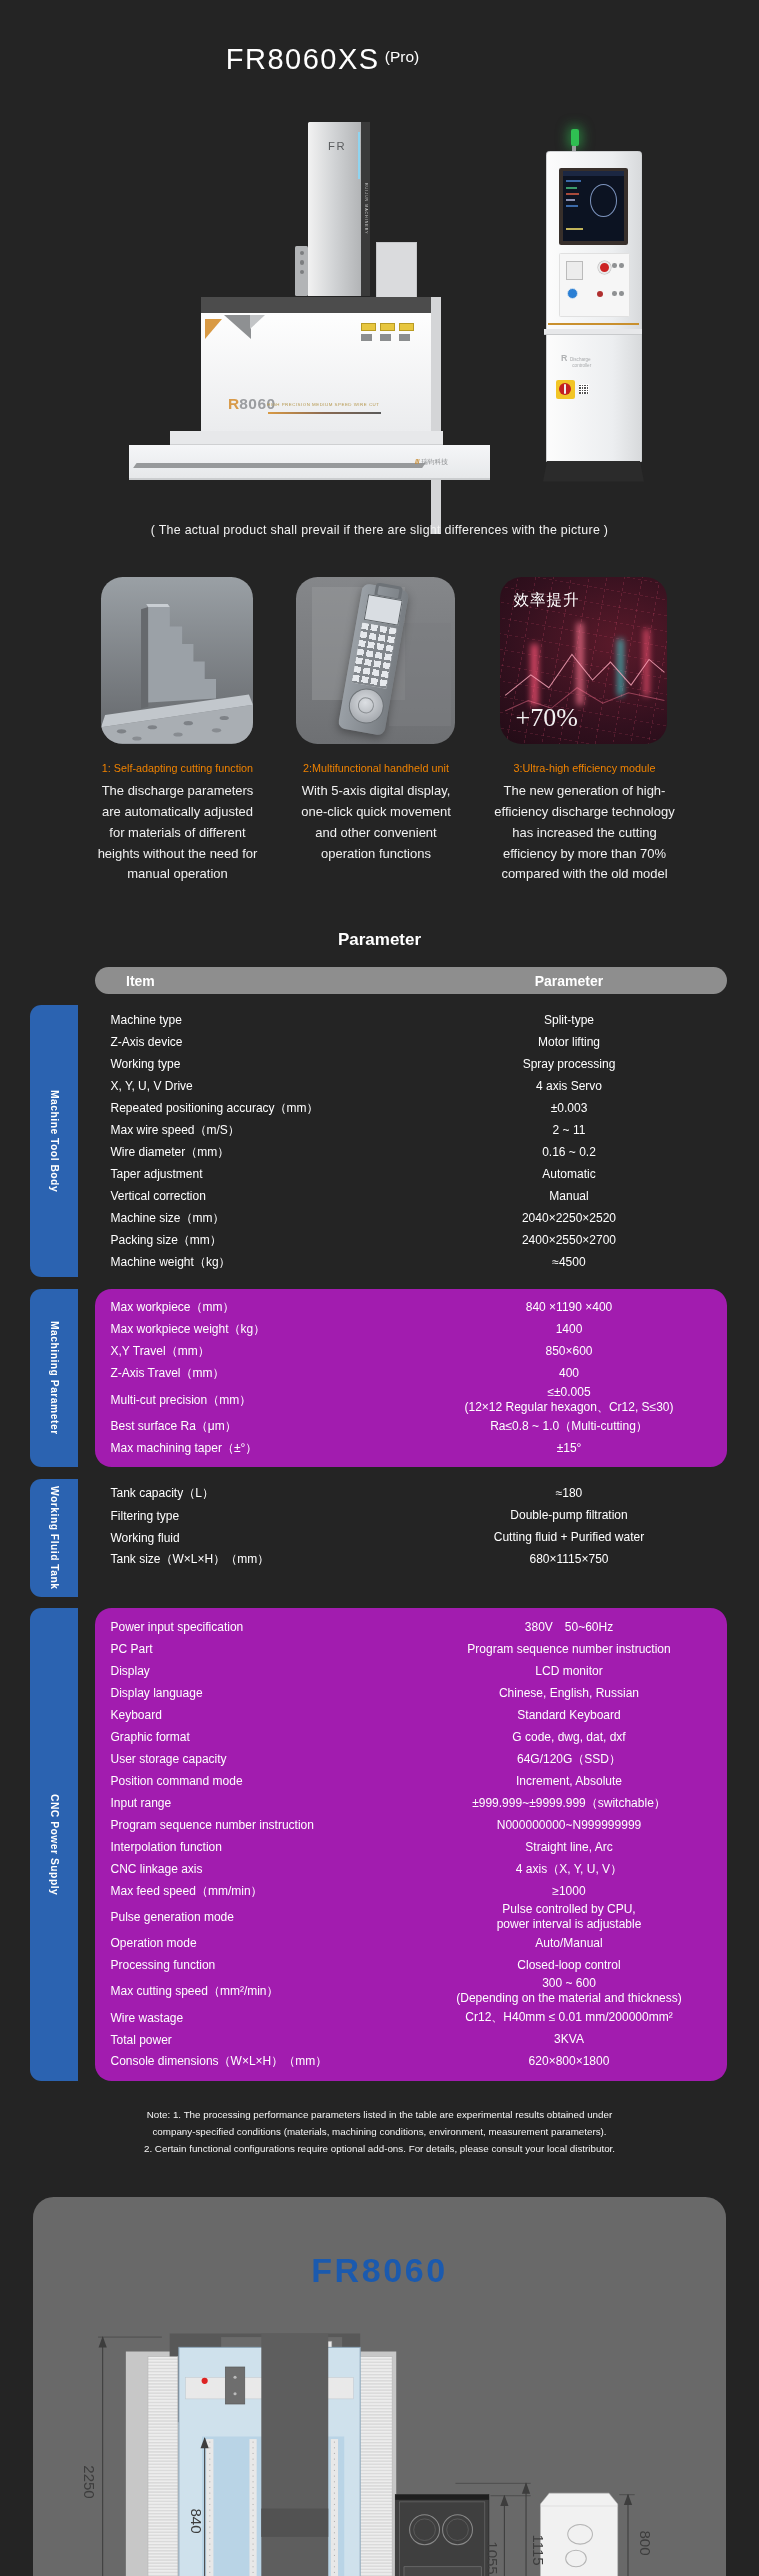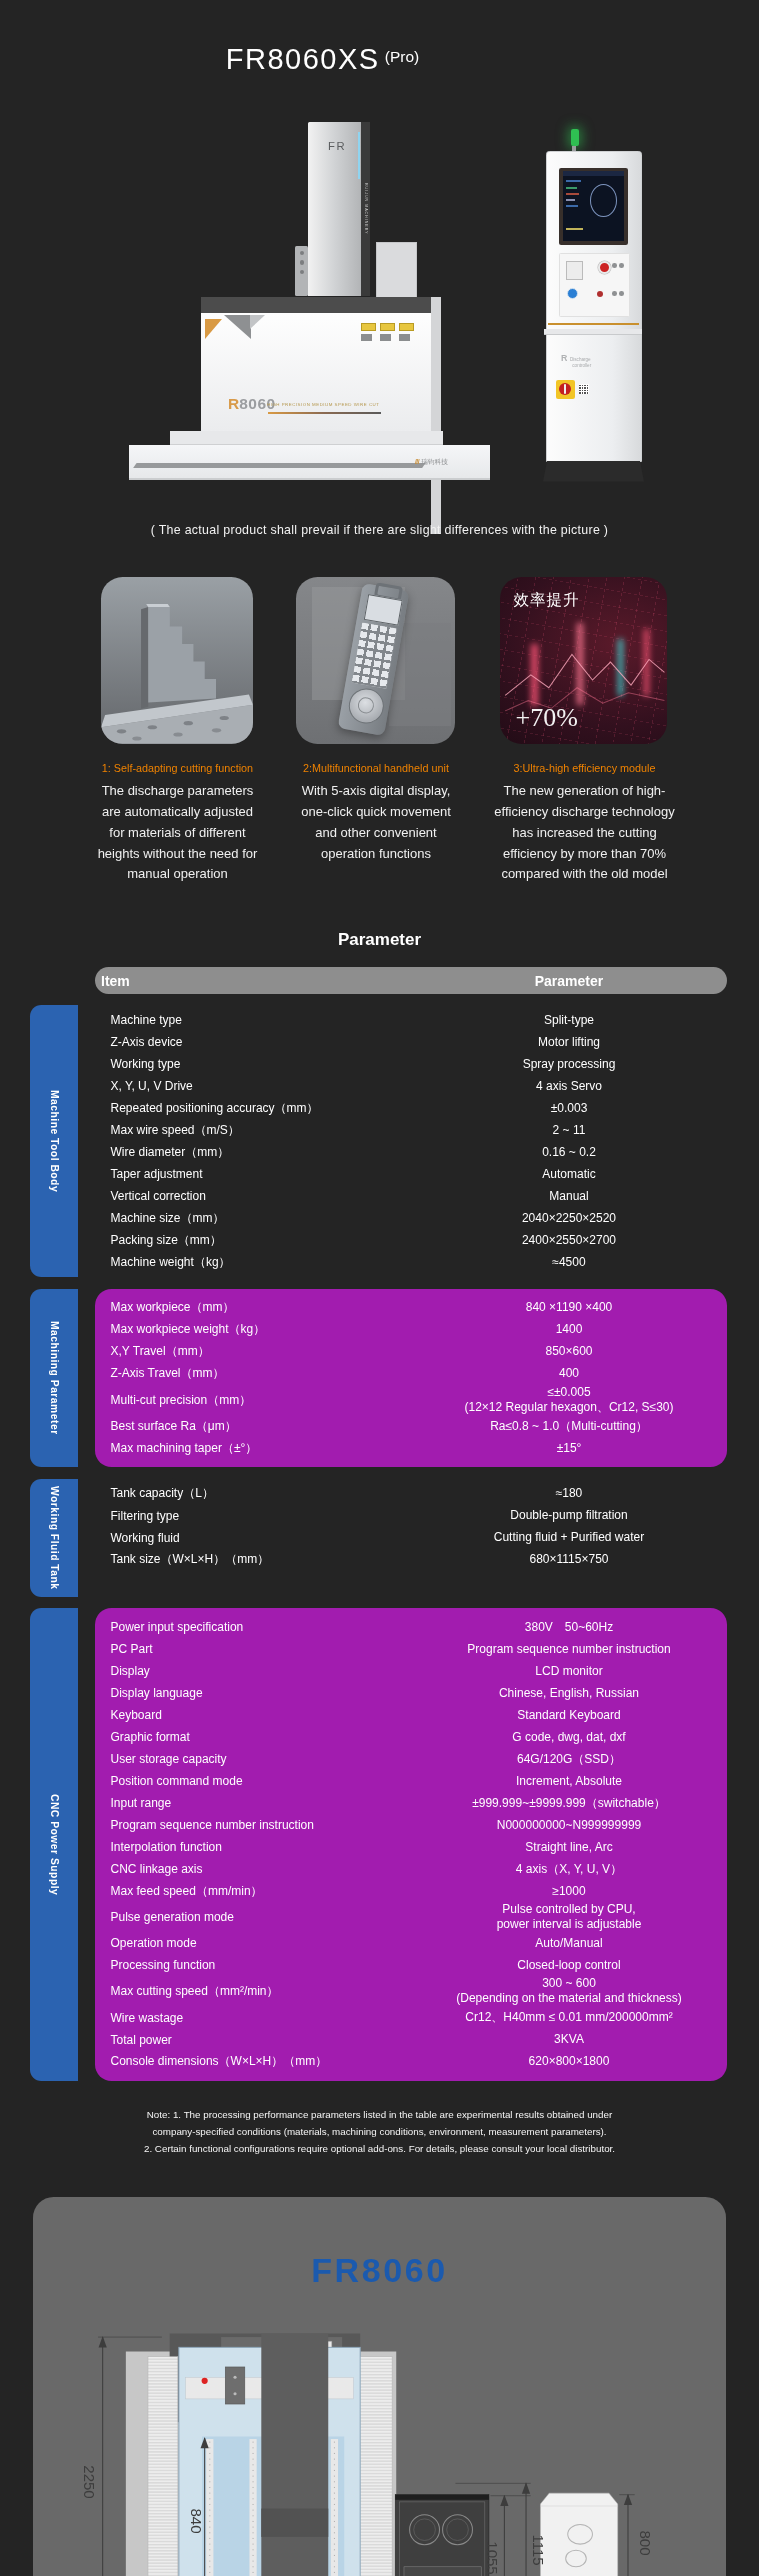--- a/index.html
+++ b/index.html
@@ -92,21 +92,21 @@
   .cap .b{color:#f0f0f0;font-size:13px;line-height:1.6;}
   .capw1{left:96px;width:163px;}
   .capw2{left:292px;width:168px;}
   .capw3{left:493px;width:183px;}
   
   .pheading{top:930px;left:0;width:759px;text-align:center;color:#fff;font-size:17px;font-weight:bold;}
   #ptable{top:967px;left:30px;width:697px;}
   .pillrow{display:flex;margin-bottom:11.3px;}
   .pillsp{width:65px;flex:none;}
   .pill{flex:1;height:27px;background:#8e8e8e;border-radius:13.4px;display:flex;align-items:center;color:#fff;font-weight:bold;font-size:14px;}
-  .pill .pi{width:50%;padding-left:6px;box-sizing:border-box;}
+  .pill .pi{width:50%;padding-left:31px;box-sizing:border-box;}
   .pill .pp{width:50%;text-align:center;}
   .psec{display:flex;margin-bottom:11.3px;}
   .ptab{width:48px;flex:none;background:#2b63b1;border-radius:11.3px 0 0 11.3px;display:flex;align-items:center;justify-content:center;color:#fff;font-weight:bold;font-size:10.3px;letter-spacing:0.5px;writing-mode:vertical-rl;text-align:center;line-height:1.45;padding:7.2px 0;box-sizing:border-box;}
   .ptgap{width:17px;flex:none;}
   .pbody{flex:1;padding:4.1px 0;}
   .psec.box .pbody{background:#a21caf;border-radius:16.5px;padding:8.2px 0;}
   .prow{display:flex;align-items:center;min-height:22px;}
   .plabel{width:50%;padding-left:15.5px;box-sizing:border-box;color:#fff;font-size:12px;}
   .pvalue{width:50%;text-align:center;color:#fff;font-size:12px;line-height:1.26;}
   

